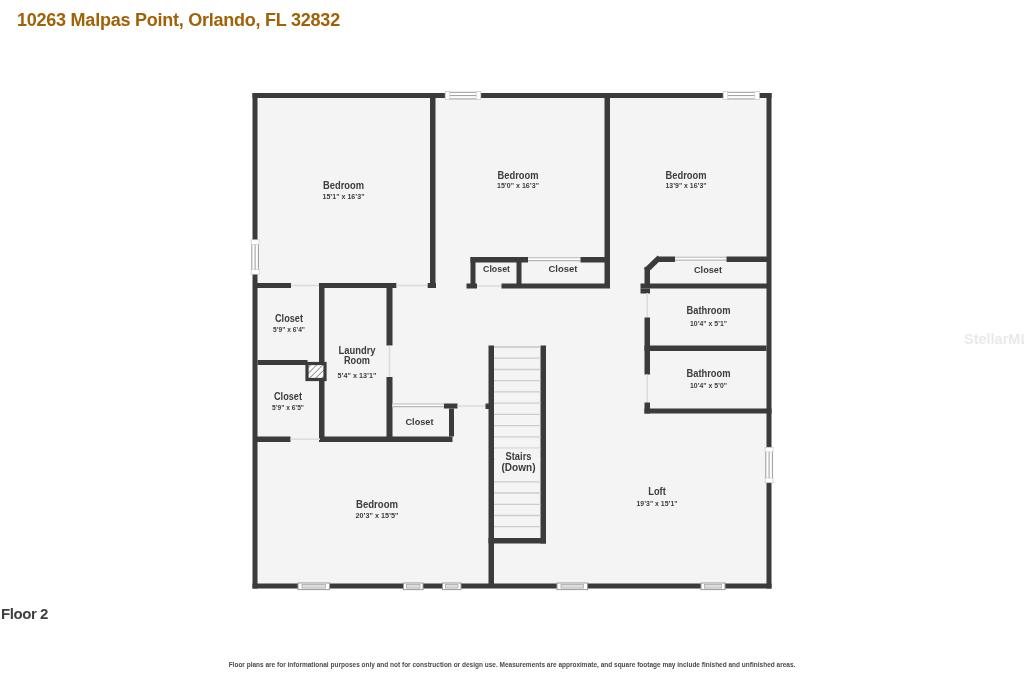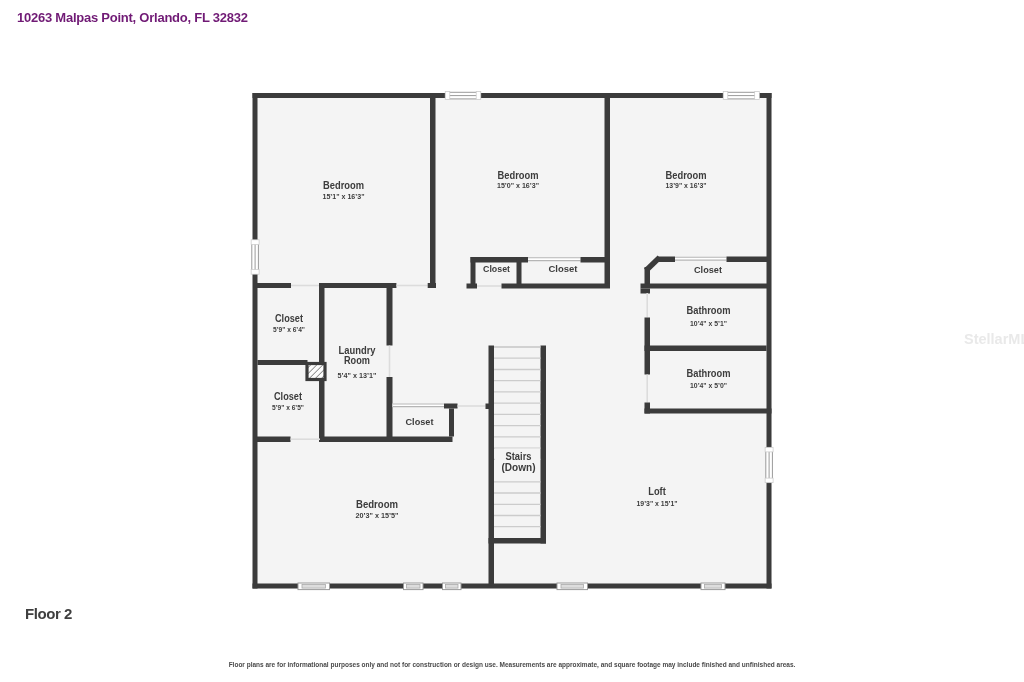--- a/index.html
+++ b/index.html
@@ -3,23 +3,23 @@
 <meta charset="utf-8">
 <style>
   html,body{margin:0;padding:0;background:#ffffff;}
   #page{position:relative;width:1024px;height:682px;overflow:hidden;background:#ffffff;font-family:"Liberation Sans",sans-serif;}
   .abs{position:absolute;}
 </style>
 </head>
 <body>
 <div id="page">
 
-  <div class="abs" style="left:17px;top:10px;font-size:13px;font-weight:bold;color:#701a75;letter-spacing:-0.24px;">10263 Malpas Point, Orlando, FL 32832</div>
-
-  <div class="abs" style="left:25px;top:605px;font-size:15px;font-weight:bold;color:#3f3f3f;letter-spacing:-0.44px;">Floor 2</div>
+  <div class="abs" style="left:17px;top:10px;font-size:18px;font-weight:bold;color:#a16207;letter-spacing:-0.24px;">10263 Malpas Point, Orlando, FL 32832</div>
+
+  <div class="abs" style="left:1px;top:605px;font-size:15px;font-weight:bold;color:#3f3f3f;letter-spacing:-0.44px;">Floor 2</div>
 
   <div class="abs" style="left:0;top:661px;width:1024px;text-align:center;font-size:6.5px;font-weight:bold;color:#4a4a4a;">Floor plans are for informational purposes only and not for construction or design use. Measurements are approximate, and square footage may include finished and unfinished areas.</div>
 
   <div class="abs" style="left:964px;top:331px;font-size:14.5px;font-weight:bold;color:#e9e9e9;">StellarMLS</div>
 
   <svg class="abs" style="left:0;top:0;" width="1024" height="682" viewBox="0 0 1024 682">
     <defs>
       <pattern id="hatch" width="4.3" height="4.3" patternTransform="rotate(45)" patternUnits="userSpaceOnUse">
         <rect width="4.3" height="4.3" fill="#fcfcfc"></rect>
         <line x1="0" y1="0" x2="0" y2="4.3" stroke="#555555" stroke-width="1.2"></line>

